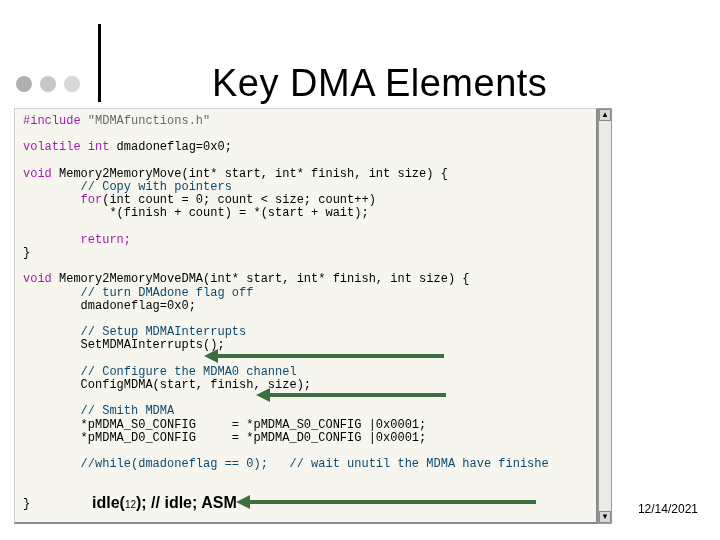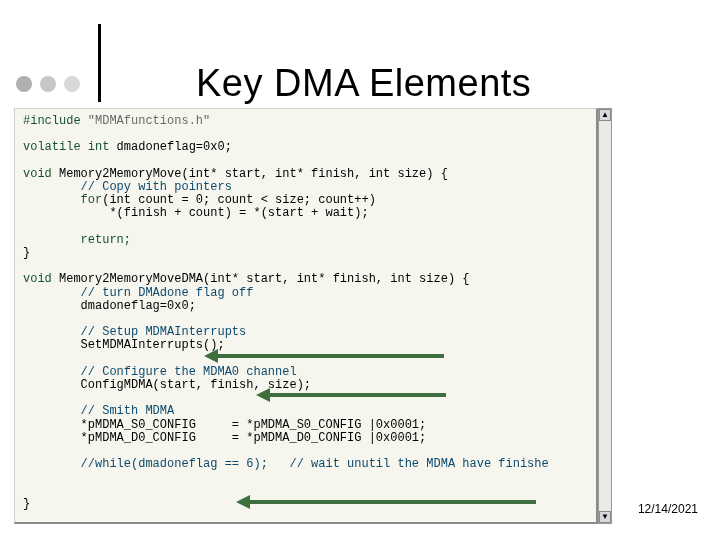--- a/index.html
+++ b/index.html
@@ -1,41 +1,41 @@
 <!DOCTYPE html>
 <html><head>
 <meta charset="utf-8">
 <style>
   * { margin: 0; padding: 0; box-sizing: border-box; }
   html, body { width: 720px; height: 540px; font-family: Arial, Helvetica, sans-serif; background: #fff; overflow: hidden; }
   .slide { position: relative; width: 720px; height: 540px; }
 
   
-  .title-row { position: absolute; top: 62px; left: 16px; right: 10px; display: flex; align-items: center; }
+  .title-row { position: absolute; top: 62px; left: 16px; right: 10px; display: flex; align-items: center; gap: 16px; }
   .bullets { display: flex; gap: 8px; margin-right: 16px; }
   .dot { width: 16px; height: 16px; border-radius: 50%; }
   .dot1 { background: #b0b0b0; }
   .dot2 { background: #c7c7c7; }
   .dot3 { background: #d8d8d8; }
   .vrule { width: 3px; height: 78px; background: #000; position: absolute; left: 98px; top: 24px; }
   .title { font-size: 38px; font-weight: 400; margin-left: 100px; letter-spacing: 0.5px; }
 
   
   .code-panel { position: absolute; top: 108px; left: 14px; width: 584px; height: 416px;
                 background: #f6f6ef; border-right: 2px solid #8a8a8a; border-bottom: 2px solid #8a8a8a;
                 border-left: 1px solid #d0d0d0; border-top: 1px solid #d0d0d0;
                 padding: 6px 8px; overflow: hidden; }
   .scrollbar-v { position: absolute; top: 108px; left: 598px; width: 14px; height: 416px;
                  background: #eceae4; border: 1px solid #9b9b9b; }
   .sb-arrow { width: 12px; height: 12px; background: #d8d8d8; border: 1px solid #8a8a8a; margin: 0 auto; font-size: 8px; text-align: center; line-height: 10px; }
   .sb-arrow.up { margin-top: 0; }
   .sb-arrow.down { position: absolute; bottom: 0; left: 0; }
 
   pre.code { font-family: "Courier New", monospace; font-size: 12px; line-height: 13.2px; color: #000; white-space: pre; }
-  .kw { color: #14532d; }      
+  .kw { color: #a21caf; }      
   .cm { color: #0c4a6e; }      
   .str { color: #6a6a6a; }
 
   
   .arrow { position: absolute; height: 0; }
   .arrow .shaft { position: absolute; height: 4px; background: #3e6f3e; }
   .arrow .head  { position: absolute; width: 0; height: 0; border-top: 7px solid transparent; border-bottom: 7px solid transparent; border-right: 14px solid #3e6f3e; top: -5px; }
 
   
   .idle-line { position: absolute; left: 92px; top: 494px; font-family: Arial, sans-serif; font-weight: bold; font-size: 16px; }
@@ -78,21 +78,21 @@
         <span class="cm">// Setup MDMAInterrupts</span>
         <span>SetMDMAInterrupts();</span>
 
         <span class="cm">// Configure the MDMA0 channel</span>
         <span>ConfigMDMA(start, finish, size);</span>
 
         <span class="cm">// Smith MDMA</span>
         <span>*pMDMA_S0_CONFIG</span>     <span>= *pMDMA_S0_CONFIG |0x0001;</span>
         <span>*pMDMA_D0_CONFIG</span>     <span>= *pMDMA_D0_CONFIG |0x0001;</span>
 
-        <span class="cm">//while(dmadoneflag == 6);</span>   <span class="cm">// wait unutil the MDMA have finishe</span>
+        <span class="cm">//while(dmadoneflag == 0);</span>   <span class="cm">// wait unutil the MDMA have finishe</span>
 
 
 <span>}</span></pre>
   </div>
 
   <div class="scrollbar-v">
     <div class="sb-arrow up">▲</div>
     <div class="sb-arrow down">▼</div>
   </div>
 
@@ -102,16 +102,19 @@
   </div>
   <div class="arrow" style="top:393px; left:270px;">
     <div class="shaft" style="left:0; width:176px;"></div>
     <div class="head" style="left:-14px;"></div>
   </div>
   <div class="arrow" style="top:500px; left:250px;">
     <div class="shaft" style="left:0; width:286px;"></div>
     <div class="head" style="left:-14px;"></div>
   </div>
 
+  <div class="idle-line">
+    <span>idle(</span><span class="smallnum">12</span><span>);   //  idle; ASM</span>
+  </div>
 
   <div class="footer-date">12/14/2021</div>
 
 </div>
 
 </body></html>

